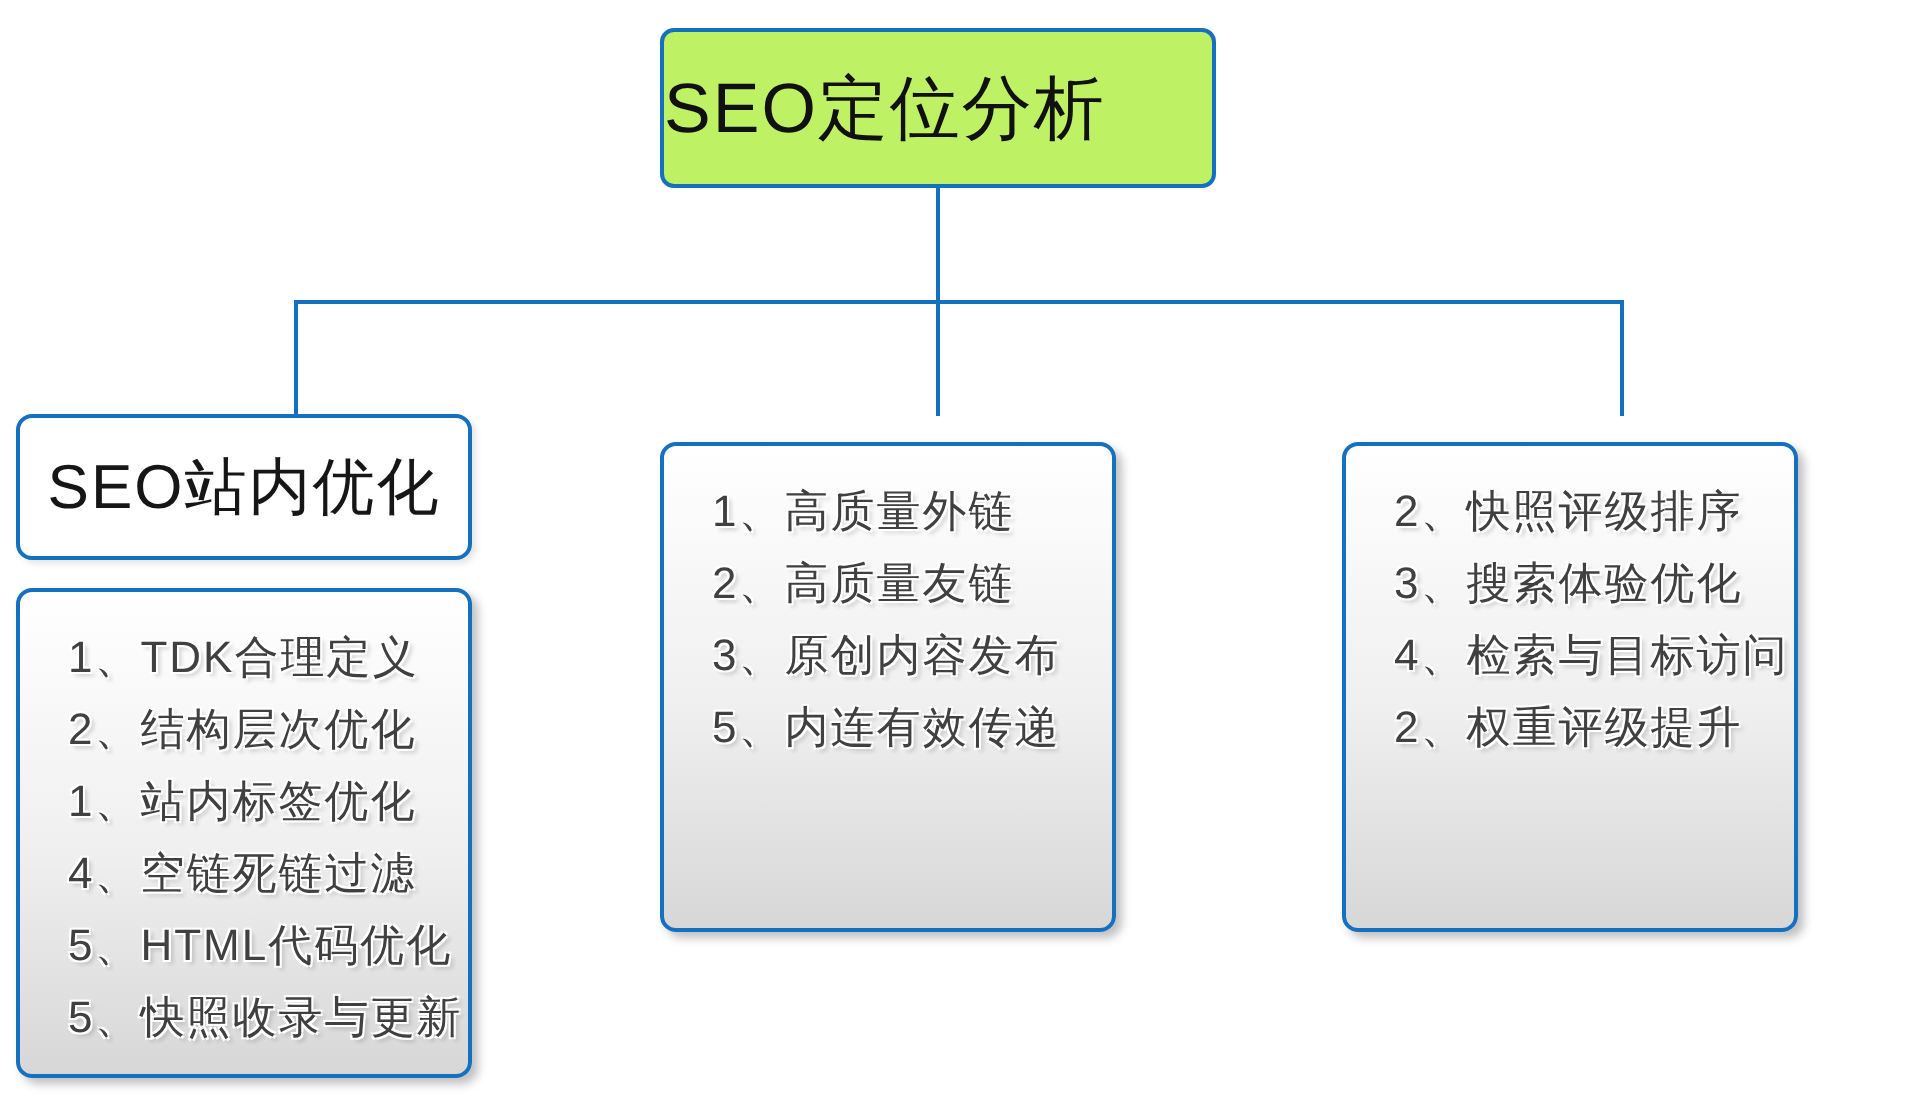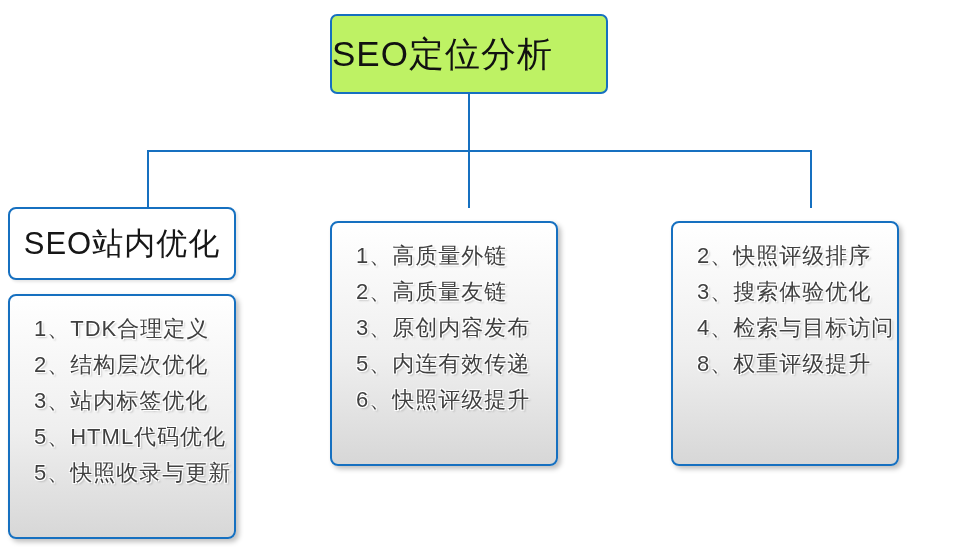--- a/index.html
+++ b/index.html
@@ -53,38 +53,38 @@
   <div class="line v" style="left:468px;top:150px;height:58px"></div>
   <div class="line v" style="left:810px;top:150px;height:58px"></div>
 
   <div class="branch" style="left:8px">
     <div class="head">
       <span>SEO站内优化</span>
     </div>
     <div class="list">
       <div class="li">1、TDK合理定义</div>
       <div class="li">2、结构层次优化</div>
-      <div class="li">3、站内标签优化</div>
+      <div class="li">1、站内标签优化</div>
+      <div class="li">4、空链死链过滤</div>
       <div class="li">5、HTML代码优化</div>
       <div class="li">5、快照收录与更新</div>
     </div>
   </div>
 
   <div class="branch" style="left:330px">
     <div class="list">
       <div class="li">1、高质量外链</div>
       <div class="li">2、高质量友链</div>
       <div class="li">3、原创内容发布</div>
       <div class="li">5、内连有效传递</div>
-      <div class="li">6、快照评级提升</div>
     </div>
   </div>
 
   <div class="branch" style="left:671px">
     <div class="list">
       <div class="li">2、快照评级排序</div>
       <div class="li">3、搜索体验优化</div>
       <div class="li">4、检索与目标访问</div>
-      <div class="li">8、权重评级提升</div>
+      <div class="li">2、权重评级提升</div>
     </div>
   </div>
 
 </div>
 
 </body></html>

